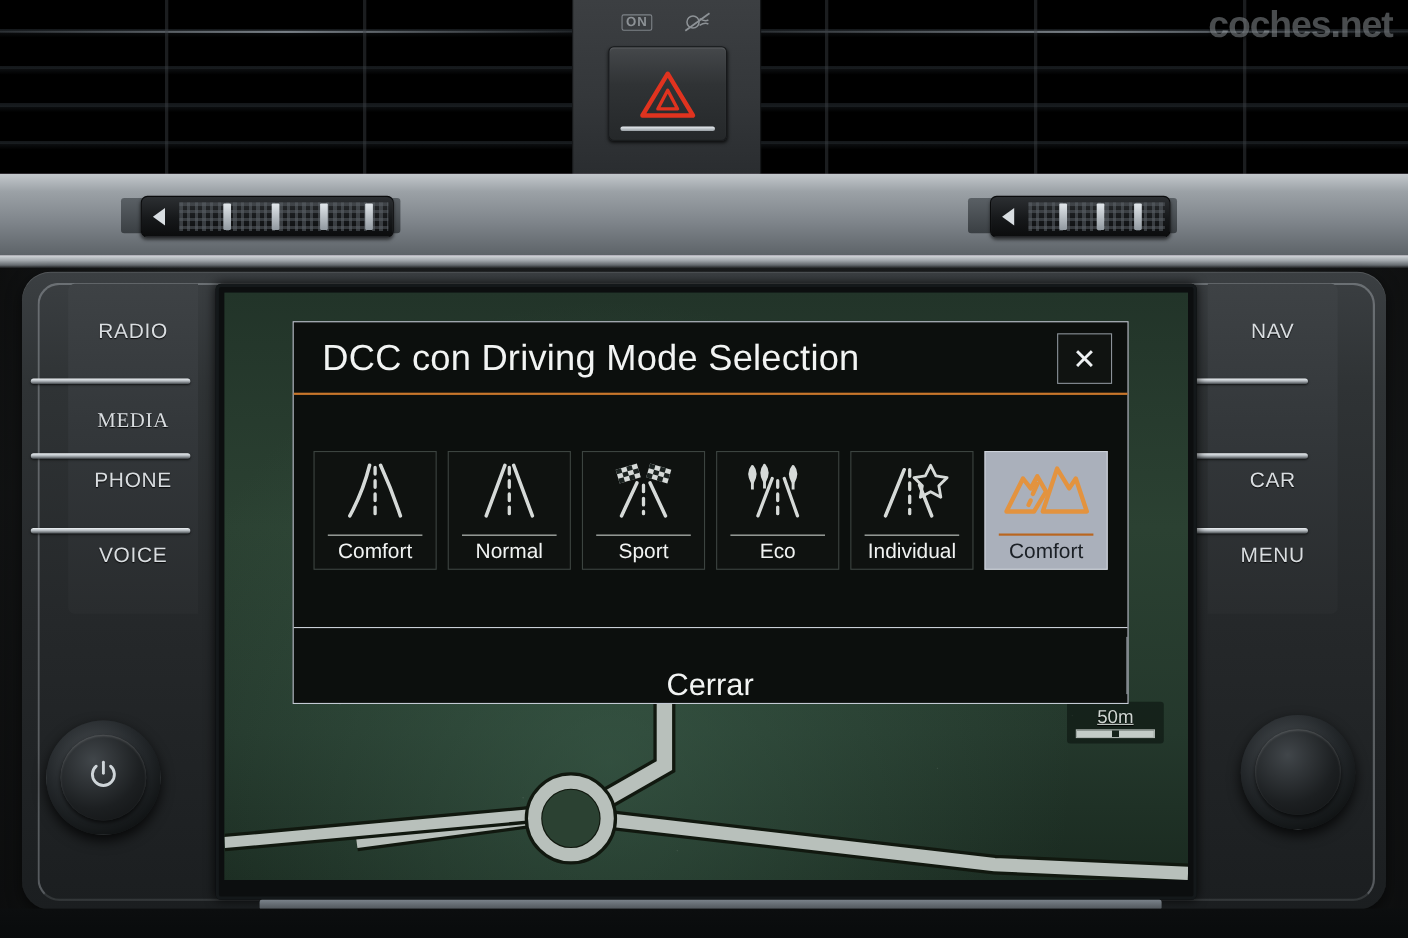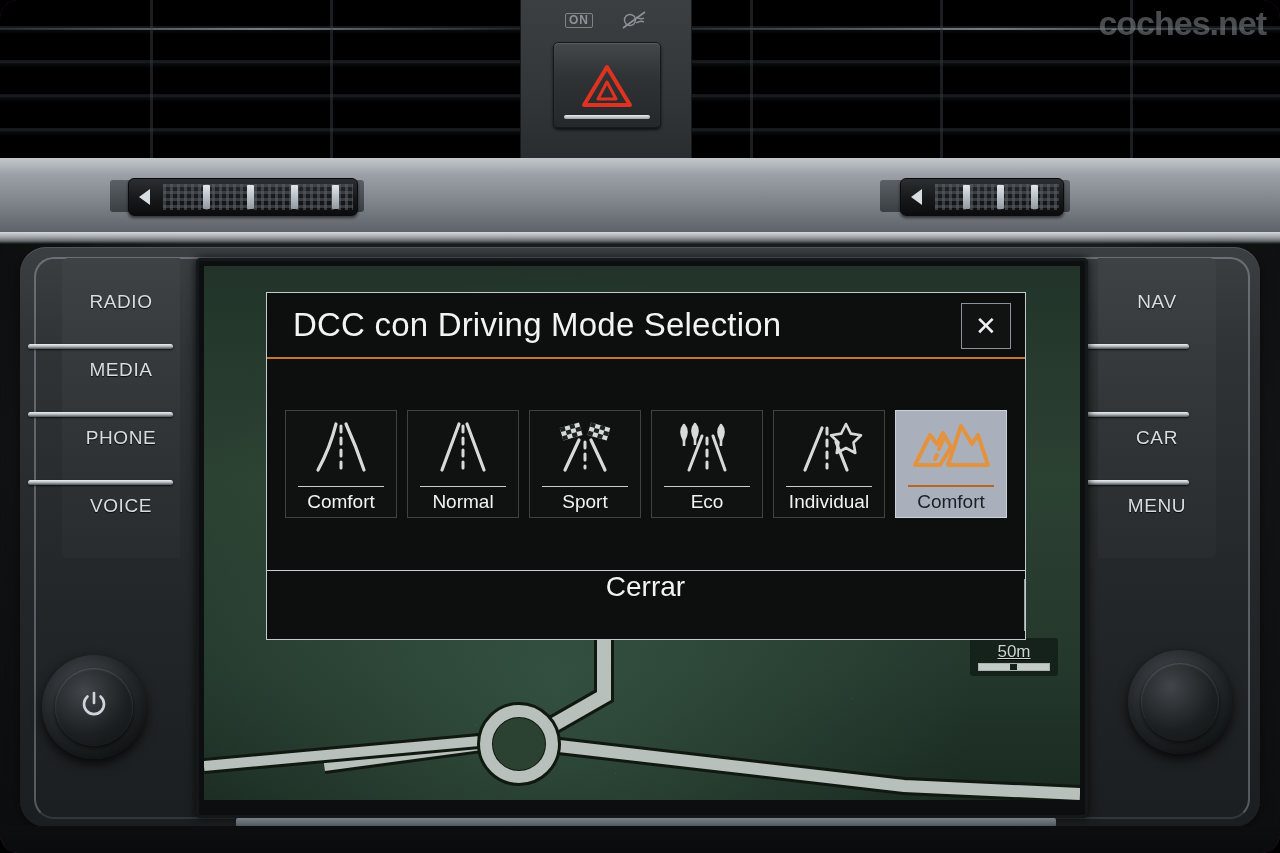--- a/index.html
+++ b/index.html
@@ -12,21 +12,20 @@
     font-family: "Liberation Sans", sans-serif;
     -webkit-font-smoothing: antialiased;
   }
 
   #stage {
     position: relative;
     width: 1280px;
     height: 853px;
     overflow: hidden;
     background: #a21caf;
-    border-radius: 19px;
   }
 
   
   .dash-top {
     position: absolute;
     left: 0; top: 0;
     width: 1280px; height: 158px;
     background: #0a0b0a;
   }
   .vent-bank {
@@ -360,21 +359,21 @@
 
   .dlg-footer {
     position: absolute;
     left: 0; right: 0; bottom: 0;
     height: 68px;
     border-top: 1px solid #c9cfd6;
     display: flex;
   }
   .dlg-footer .fbtn {
     flex: 1;
-    display: flex; align-items: flex-start; justify-content: center;
+    display: flex; align-items: flex-end; justify-content: center;
     color: #f2f4f3;
     font-size: 28px;
     cursor: pointer;
   }
   .fdiv {
     width: 1px;
     margin: 8px 0;
     background: #9aa2a8;
   }
 
@@ -500,21 +499,21 @@
   <div class="chrome-trim"></div>
 
   <div class="unit-surround">
     <div class="unit-chrome-edge"></div>
   </div>
 
   <div class="btn-col btn-col-left">
     <div class="hw-btn" style="top:10px;">
       <span>RADIO</span>
     </div>
-    <div class="hw-btn" style="top:78px;">
+    <div class="hw-btn" style="top:91px;font-family:Liberation Serif, serif;">
       <span>MEDIA</span>
     </div>
     <div class="hw-btn" style="top:146px;">
       <span>PHONE</span>
     </div>
     <div class="hw-btn" style="top:214px;">
       <span>VOICE</span>
     </div>
   </div>
   <div class="hw-sep sep-left" style="top:344px;"></div>

